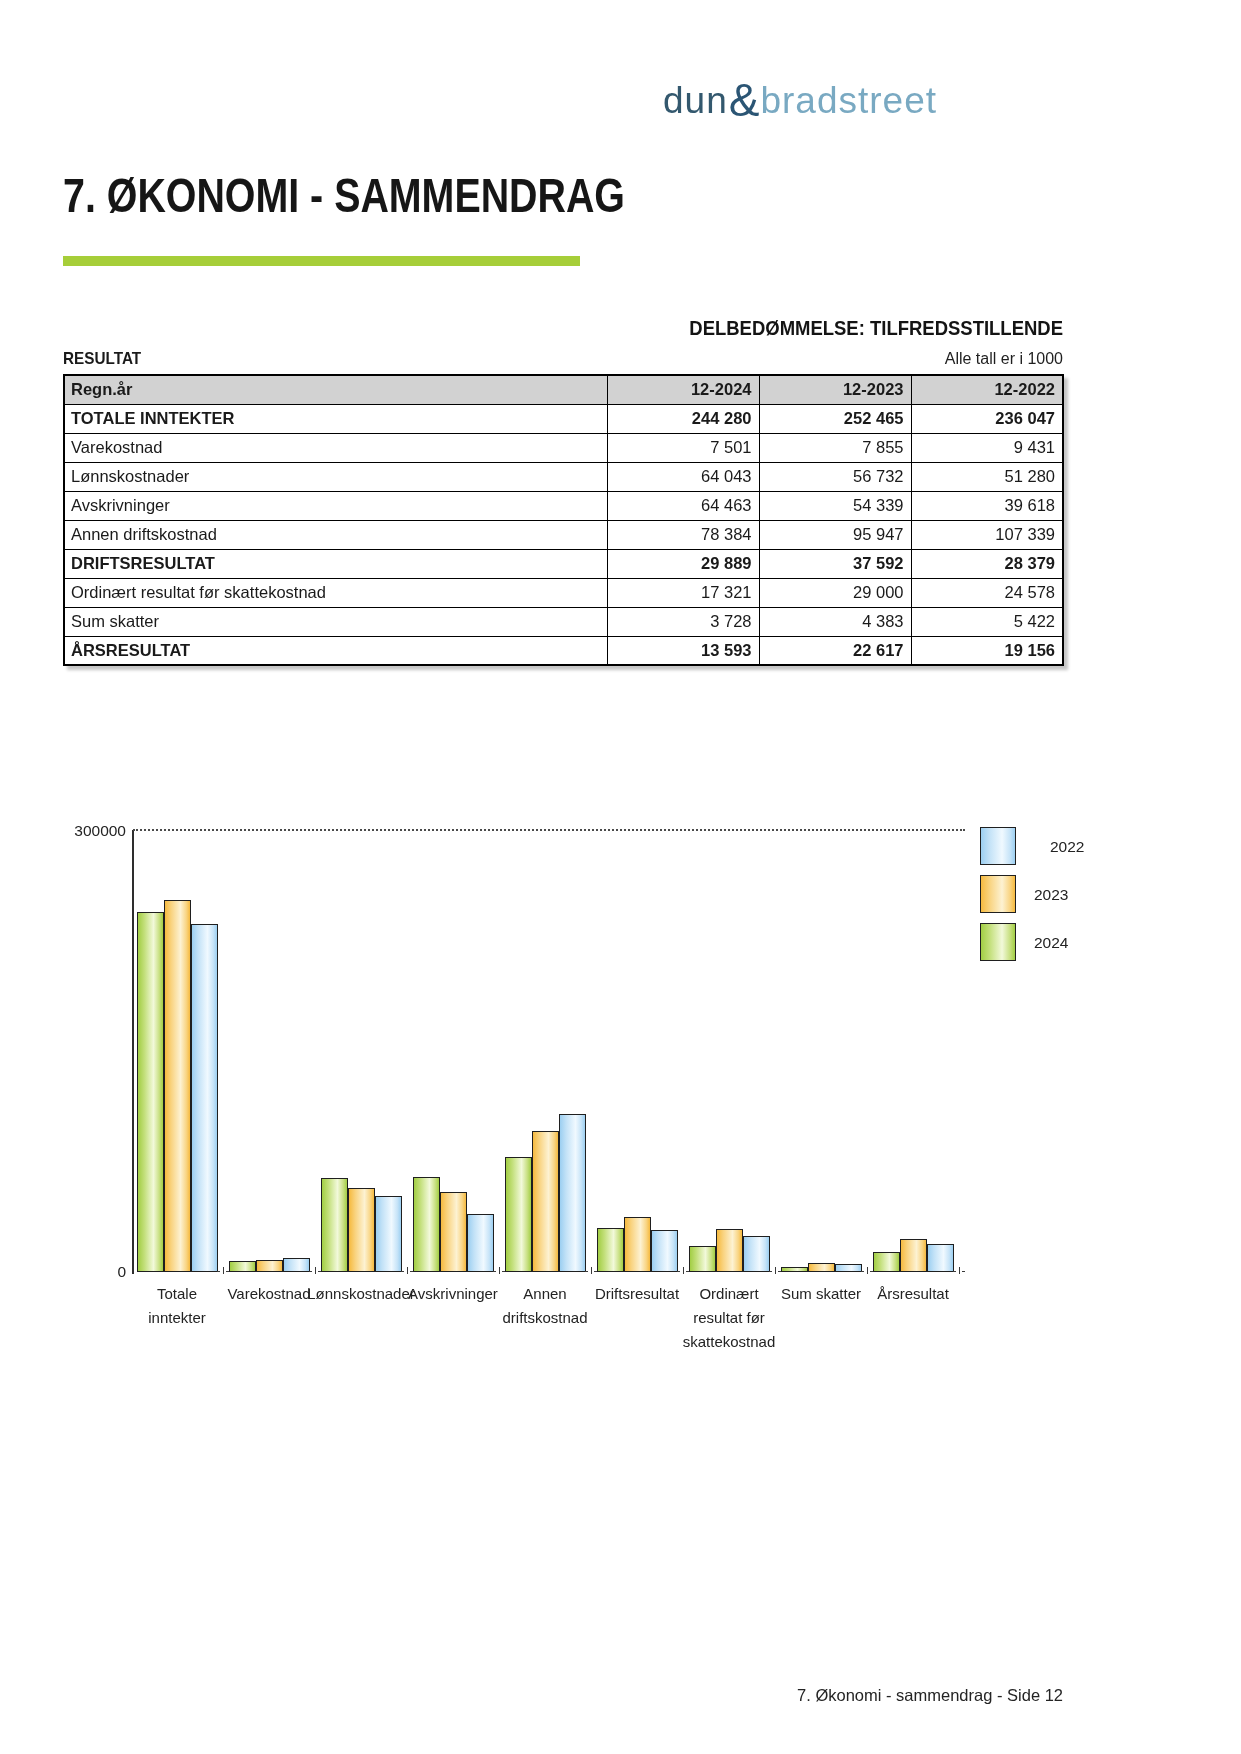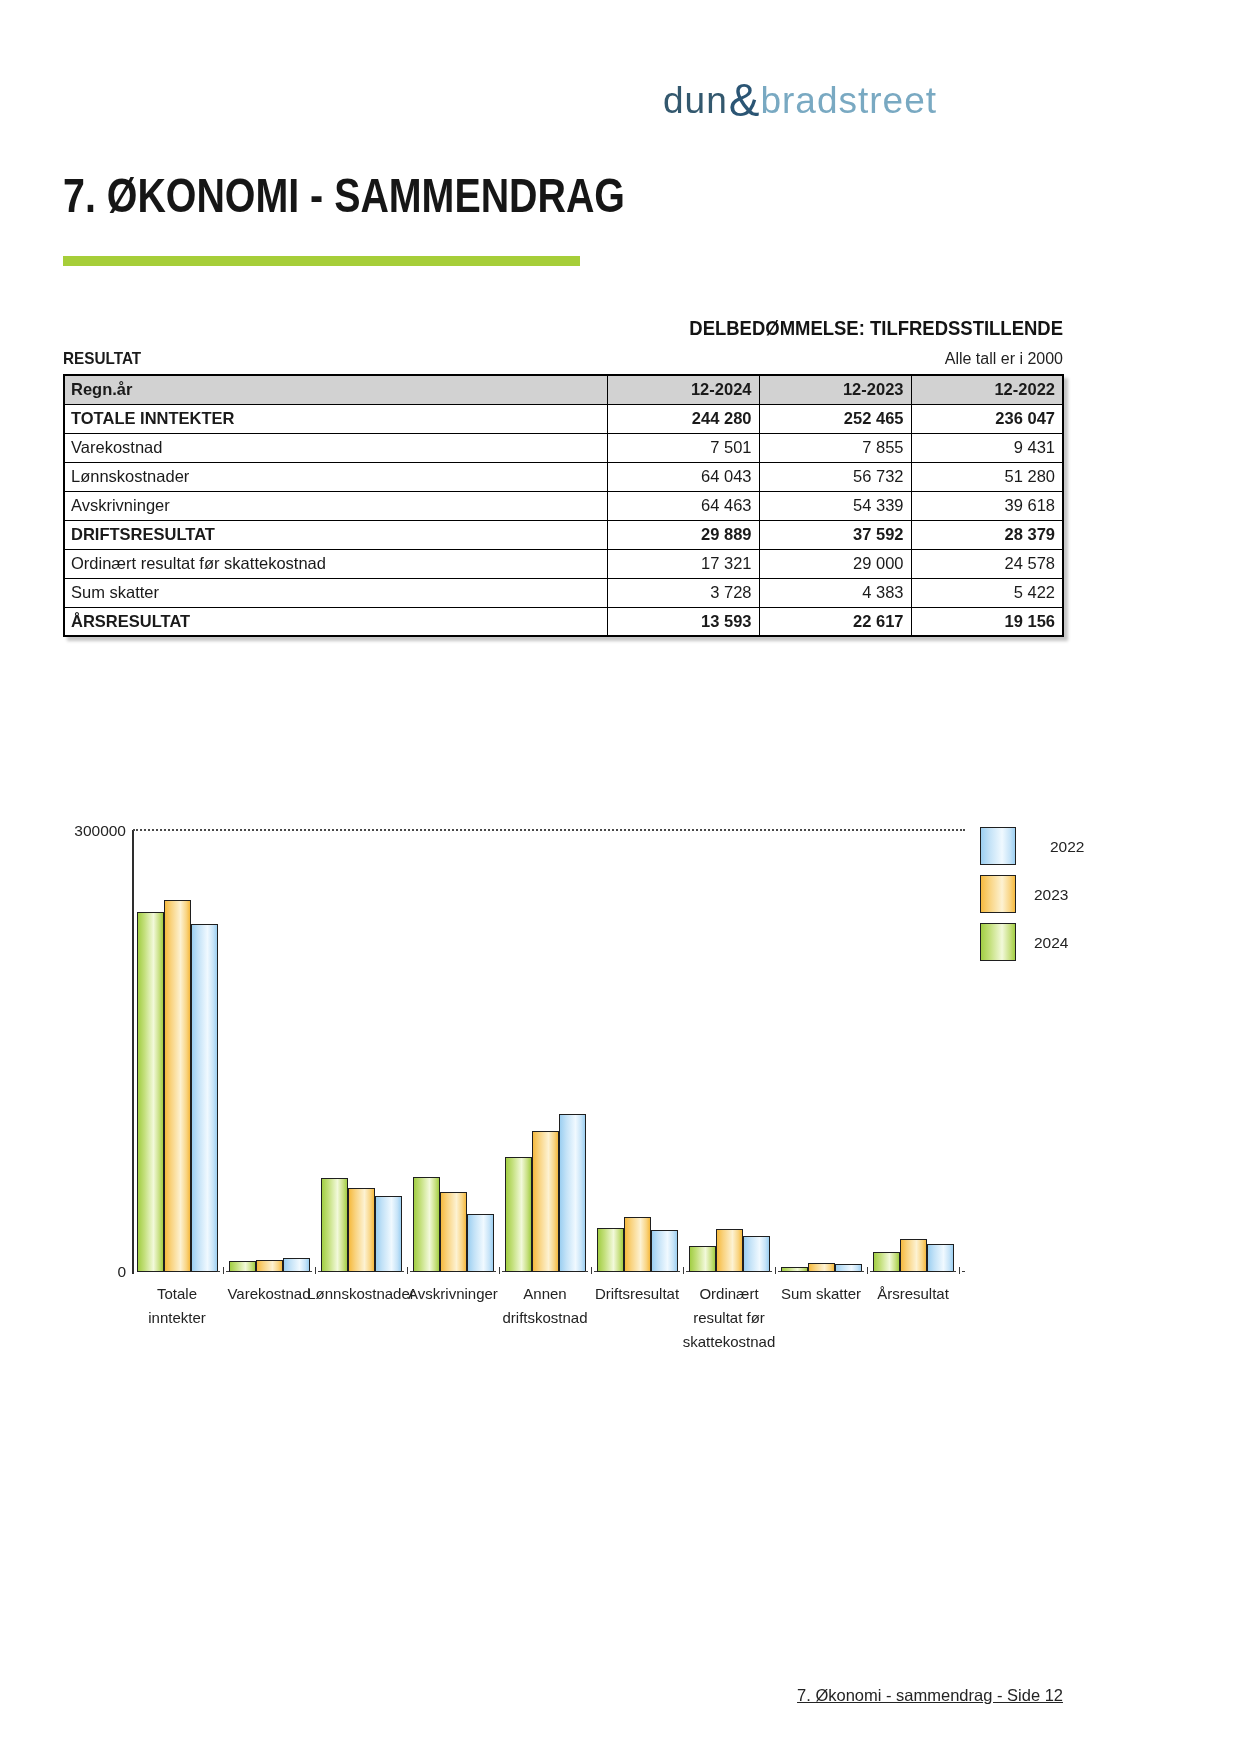--- a/index.html
+++ b/index.html
@@ -49,37 +49,37 @@
   .bar      { position:absolute; border:1px solid #1f1f1f; }
   .bar-2024 { background:linear-gradient(90deg,#a2ce44 0%,#c2df79 25%,#f2f9da 62%,#c8e082 85%,#a2ce44 100%); }
   .bar-2023 { background:linear-gradient(90deg,#f6ba3f 0%,#f9d37f 25%,#fdf2d2 62%,#f9d584 85%,#f6ba3f 100%); }
   .bar-2022 { background:linear-gradient(90deg,#9ccff1 0%,#c3e2f7 25%,#f0f9ff 62%,#c7e4f8 85%,#9ccff1 100%); }
   .xtick-v  { position:absolute; width:1px; height:7px; background:#3a3a3a; }
   .xtick-d  { position:absolute; width:3px; height:1px; background:#3a3a3a; }
   .cat-label { position:absolute; width:130px; text-align:center; font-size:15px; line-height:24px; color:#232323; }
   .legend-box { position:absolute; width:36px; height:38px; border:1px solid #1f1f1f; }
   .legend-label { position:absolute; font-size:15.5px; color:#232323; }
   
-  #footer { position:absolute; left:663px; top:1686px; width:400px; text-align:right; font-size:16.5px; color:#242424;text-decoration:underline; }
+  #footer { position:absolute; left:663px; top:1686px; width:400px; text-align:right; font-size:16.5px; color:#242424; }
 </style>
 </head>
 <body>
 
 <div id="page">
 
   <div id="logo">
     <span class="lg-dun">dun</span><span class="lg-amp">&amp;</span><span class="lg-brad">bradstreet</span>
   </div>
 
   <div id="main-title">7. ØKONOMI - SAMMENDRAG</div>
   <div id="green-rule" style="background: rgb(166, 206, 57);"></div>
 
   <div id="assessment">DELBEDØMMELSE: TILFREDSSTILLENDE</div>
   <div id="section-label">RESULTAT</div>
-  <div id="unit-note">Alle tall er i 2000</div>
+  <div id="unit-note">Alle tall er i 1000</div>
 
   <table id="result-table">
     <thead>
         <tr>
           <th class="c-label">Regn.år</th>
           <th class="c-num">12-2024</th>
           <th class="c-num">12-2023</th>
           <th class="c-num">12-2022</th>
         </tr>
       </thead>
@@ -100,20 +100,26 @@
           <td class="c-label">Lønnskostnader</td>
           <td class="c-num">64 043</td>
           <td class="c-num">56 732</td>
           <td class="c-num">51 280</td>
         </tr>
         <tr>
           <td class="c-label">Avskrivninger</td>
           <td class="c-num">64 463</td>
           <td class="c-num">54 339</td>
           <td class="c-num">39 618</td>
+        </tr>
+        <tr>
+          <td class="c-label">Annen driftskostnad</td>
+          <td class="c-num">78 384</td>
+          <td class="c-num">95 947</td>
+          <td class="c-num">107 339</td>
         </tr>
         <tr class="bold">
           <td class="c-label">DRIFTSRESULTAT</td>
           <td class="c-num">29 889</td>
           <td class="c-num">37 592</td>
           <td class="c-num">28 379</td>
         </tr>
         <tr>
           <td class="c-label">Ordinært resultat før skattekostnad</td>
           <td class="c-num">17 321</td>

